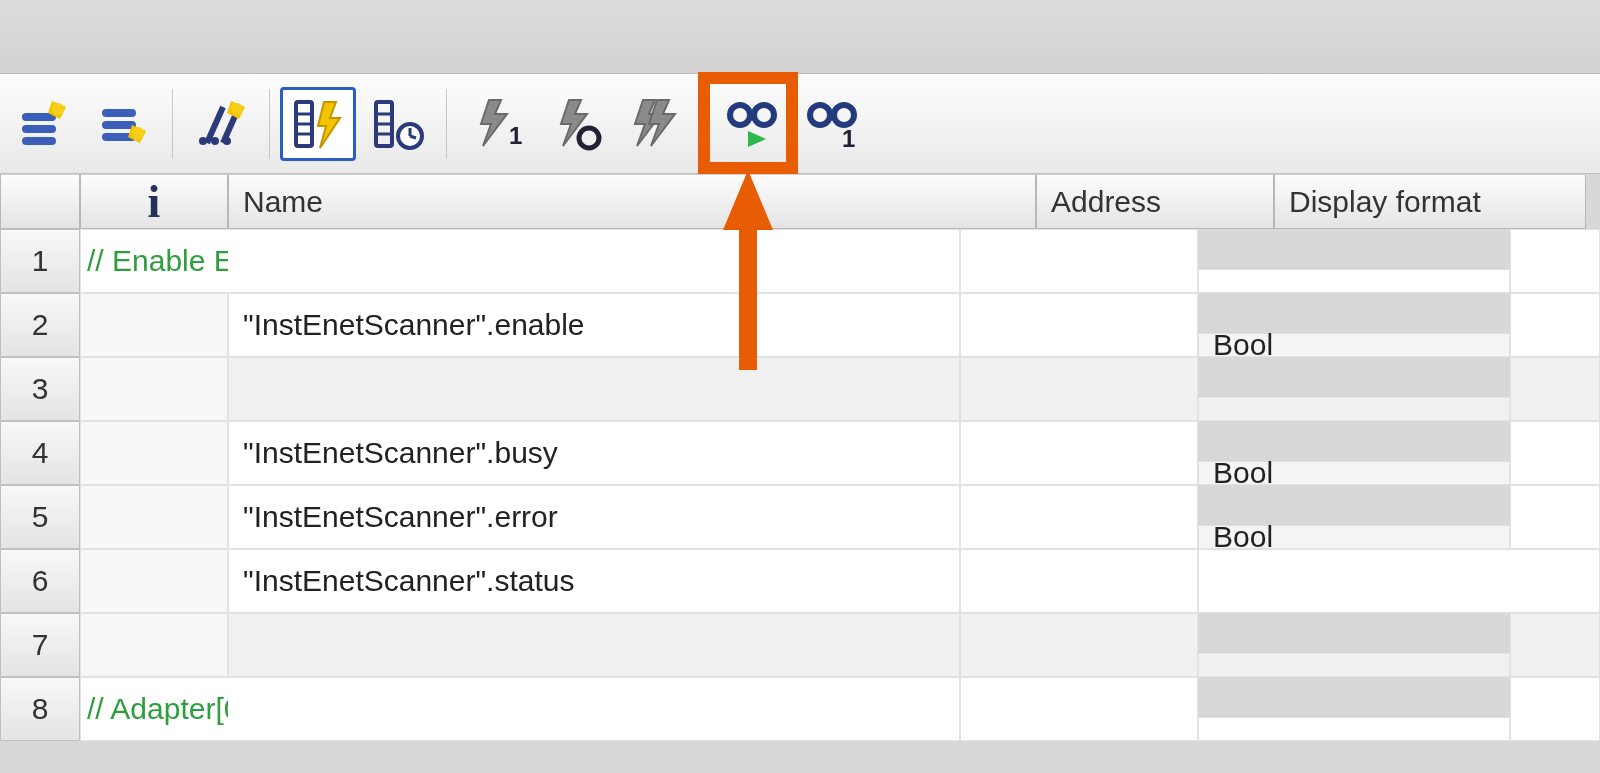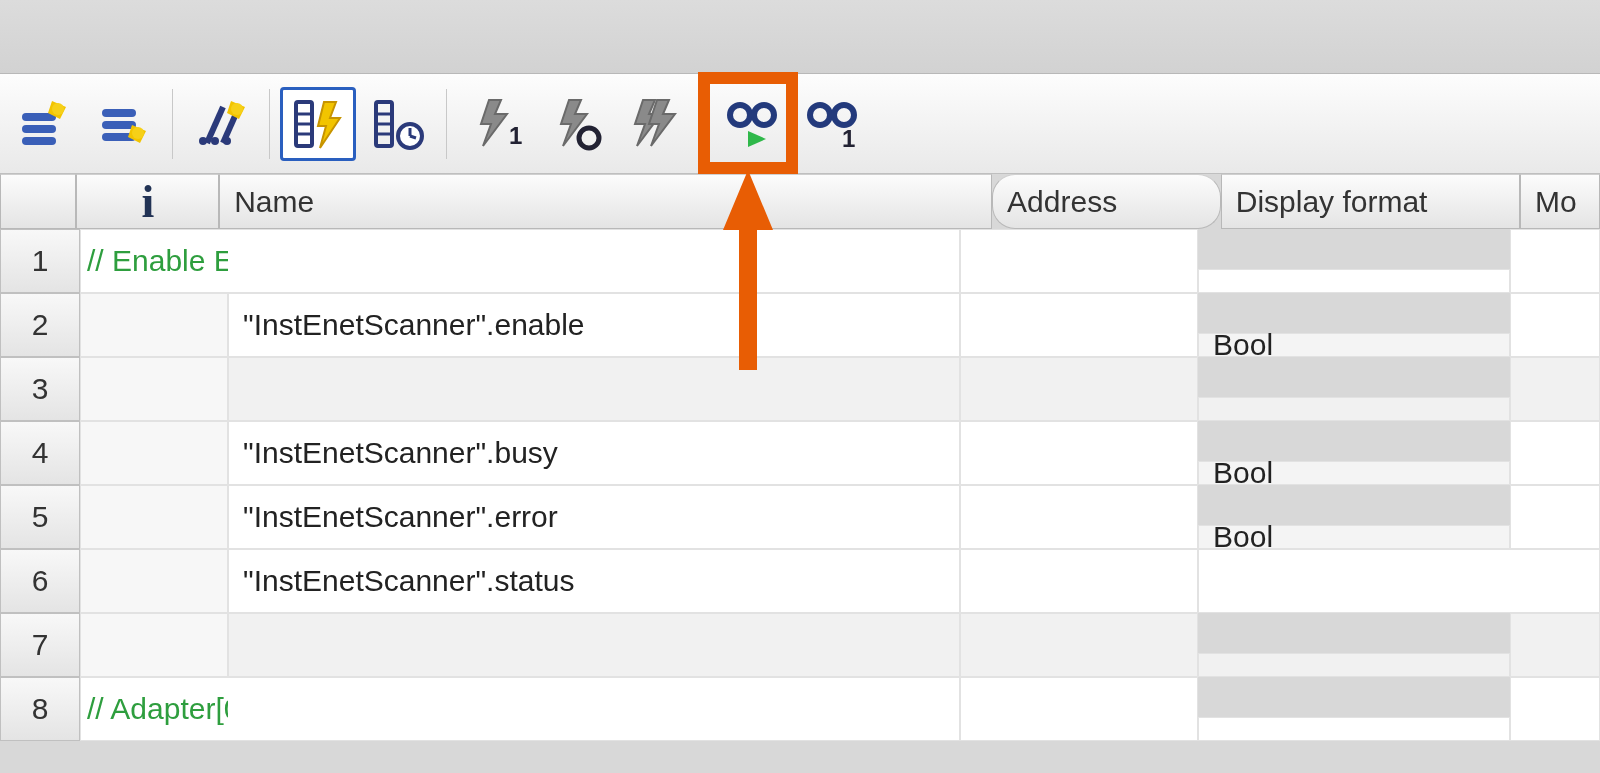--- a/index.html
+++ b/index.html
@@ -78,21 +78,21 @@
     background: linear-gradient(#fcfcfc, #e4e4e4);
     border: 1px solid #b8b8b8;
     border-top: 1px solid #cfcfcf;
     display: flex;
     align-items: center;
     padding: 0 14px;
   }
   .col-rownum { width: 80px; justify-content: center; padding: 0; }
   .col-info   { width: 148px; justify-content: center; }
   .col-name   { width: 808px; }
-  .col-addr   { width: 238px; border-radius: 23px; }
+  .col-addr   { width: 238px; }
   .col-fmt    { width: 312px; }
   .col-mo     { flex: 1; min-width: 80px; }
   .rows { }
   .row {
     display: flex;
     height: 64px;
   }
   .cell {
     border: 1px solid #e2e2e2;
     display: flex;
@@ -246,21 +246,20 @@
 </svg>
 
 <div class="headers">
   <div class="hdr-cell col-rownum"></div>
   <div class="hdr-cell col-info">
     <span class="info-glyph">i</span>
   </div>
   <div class="hdr-cell col-name">Name</div>
   <div class="hdr-cell col-addr">Address</div>
   <div class="hdr-cell col-fmt">Display format</div>
-  <div class="hdr-cell col-mo">Mo</div>
 </div>
 
 <div class="rows" id="rows">
     <div class="row commentrow">
       <div class="cell rownum">1</div>
       <div class="cell info" style="border-right: none; overflow: visible; width: 148px;">
         <span class="comment" style="white-space: nowrap;">// Enable Ethernet/IP Function Block</span>
       </div>
       <div class="cell name" style="border-left: none;"></div>
       <div class="cell addr"></div>

